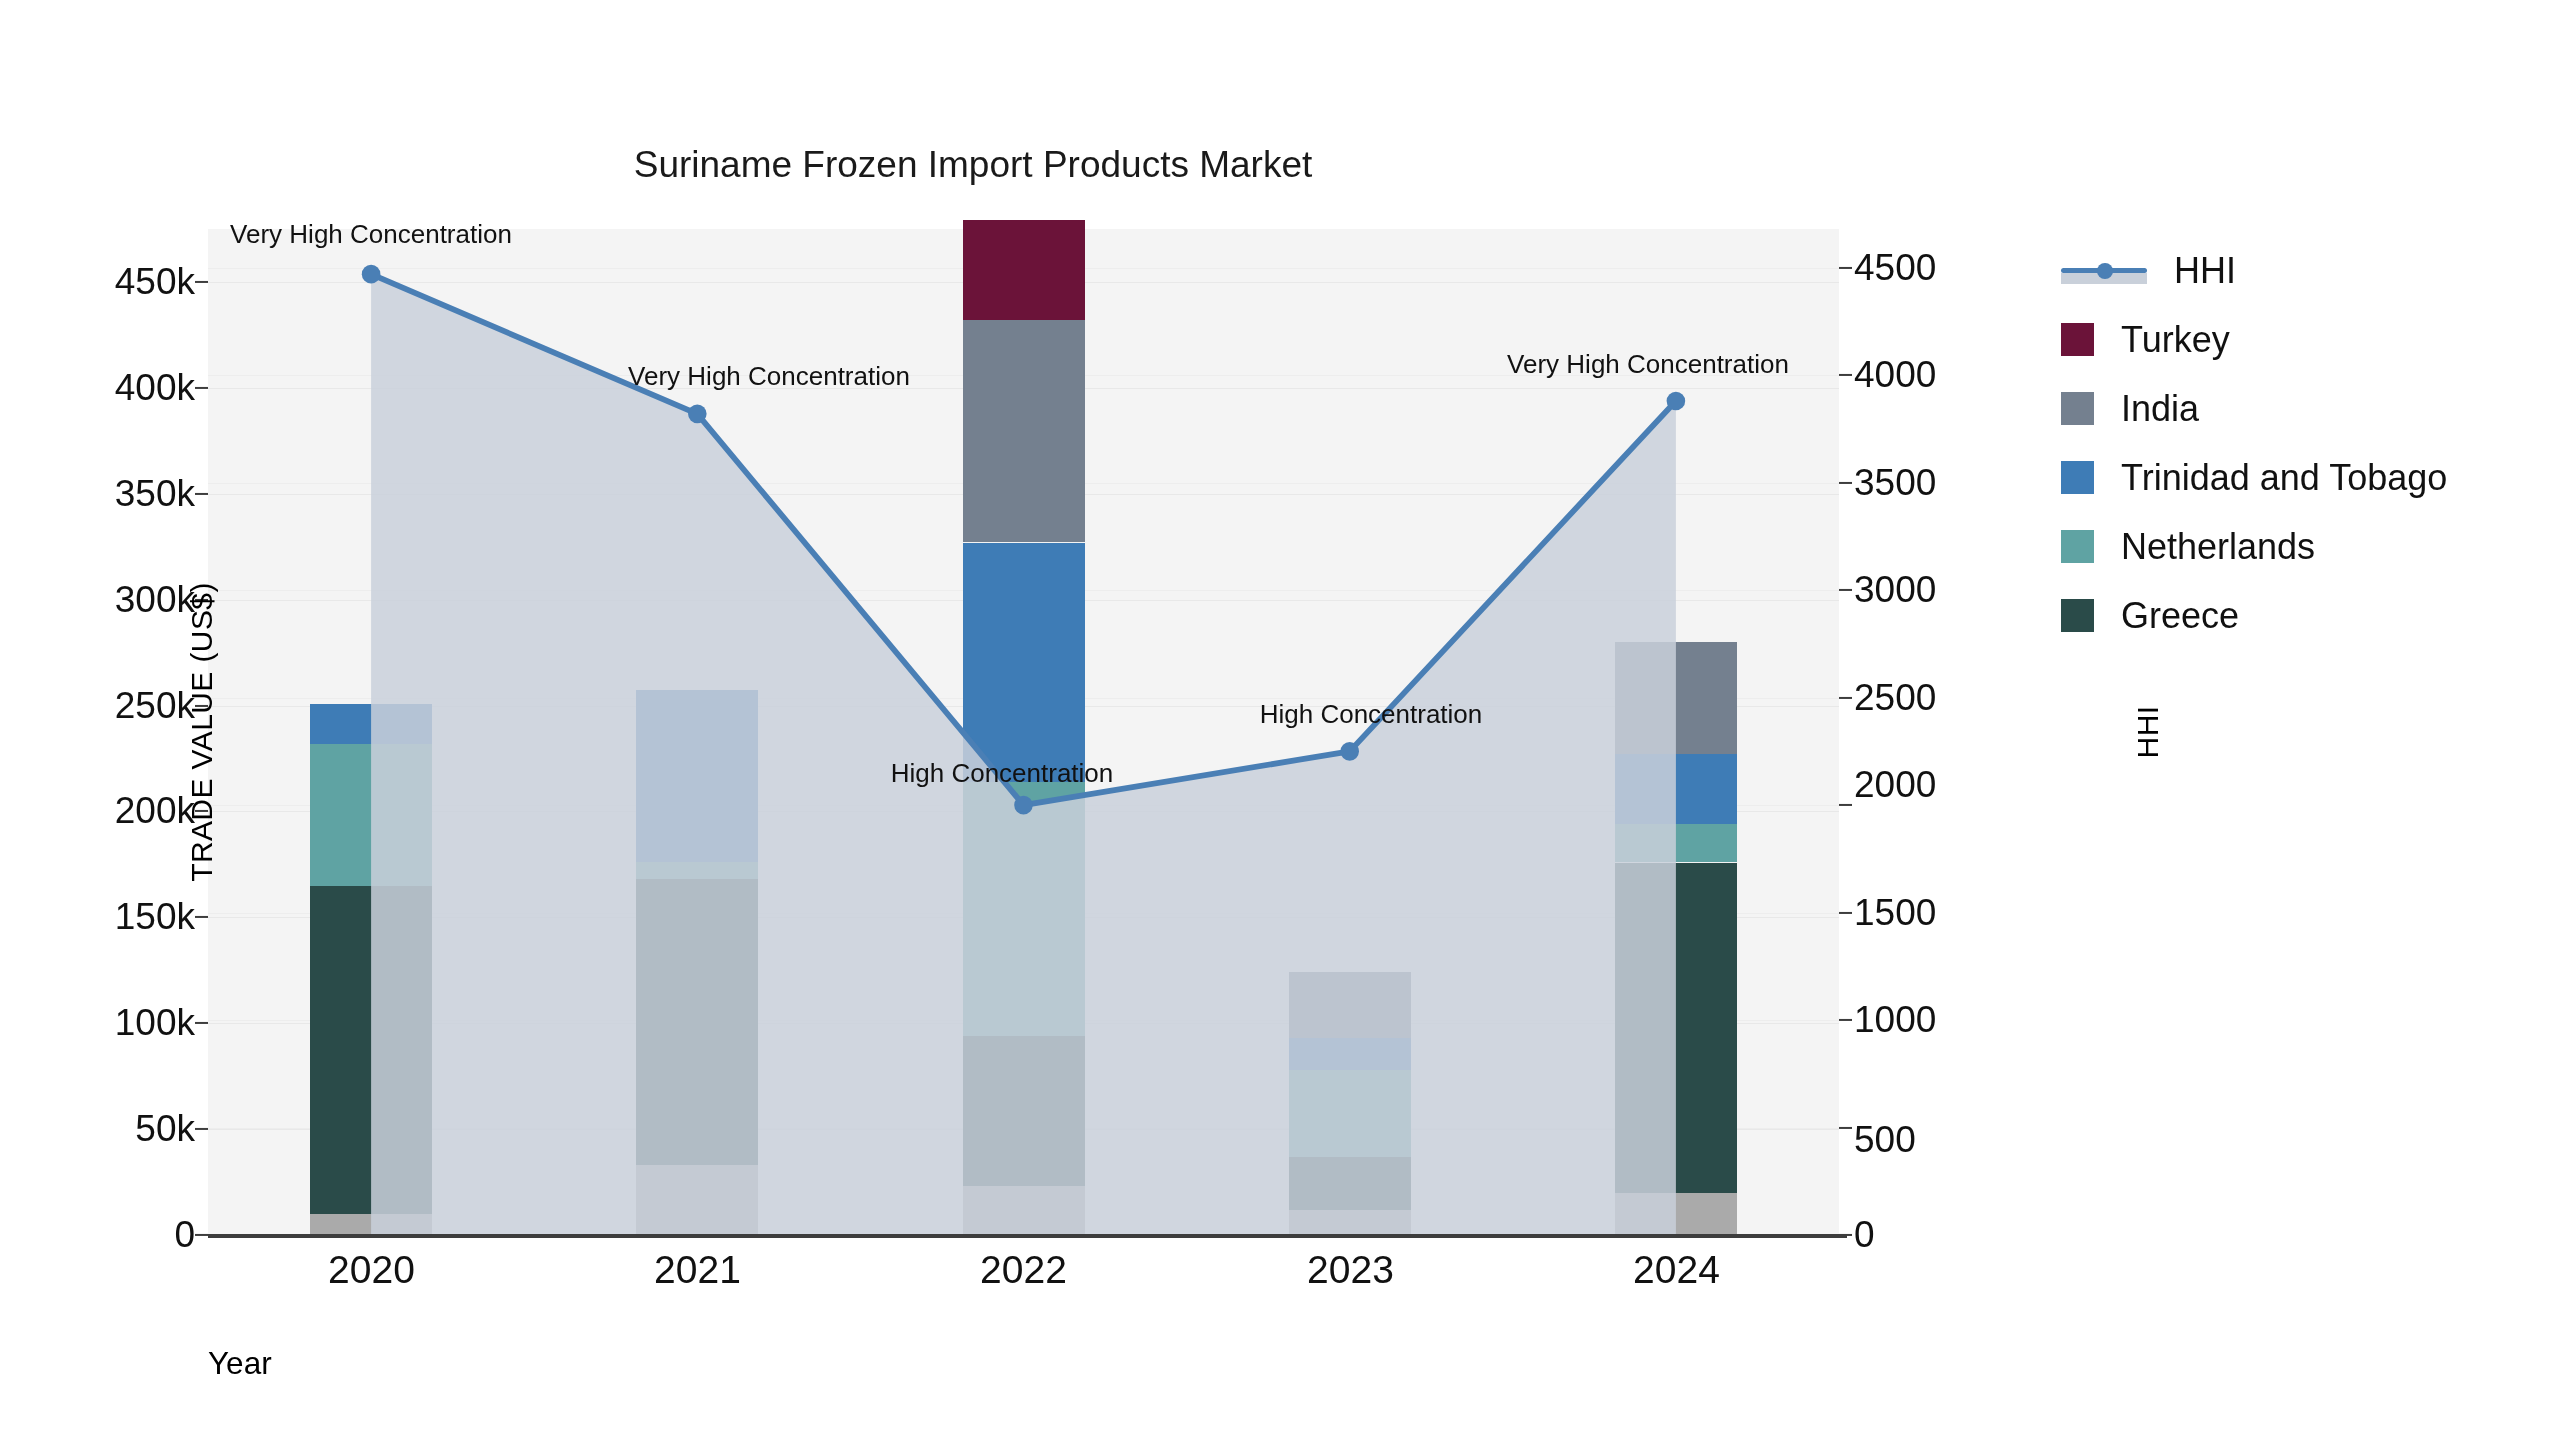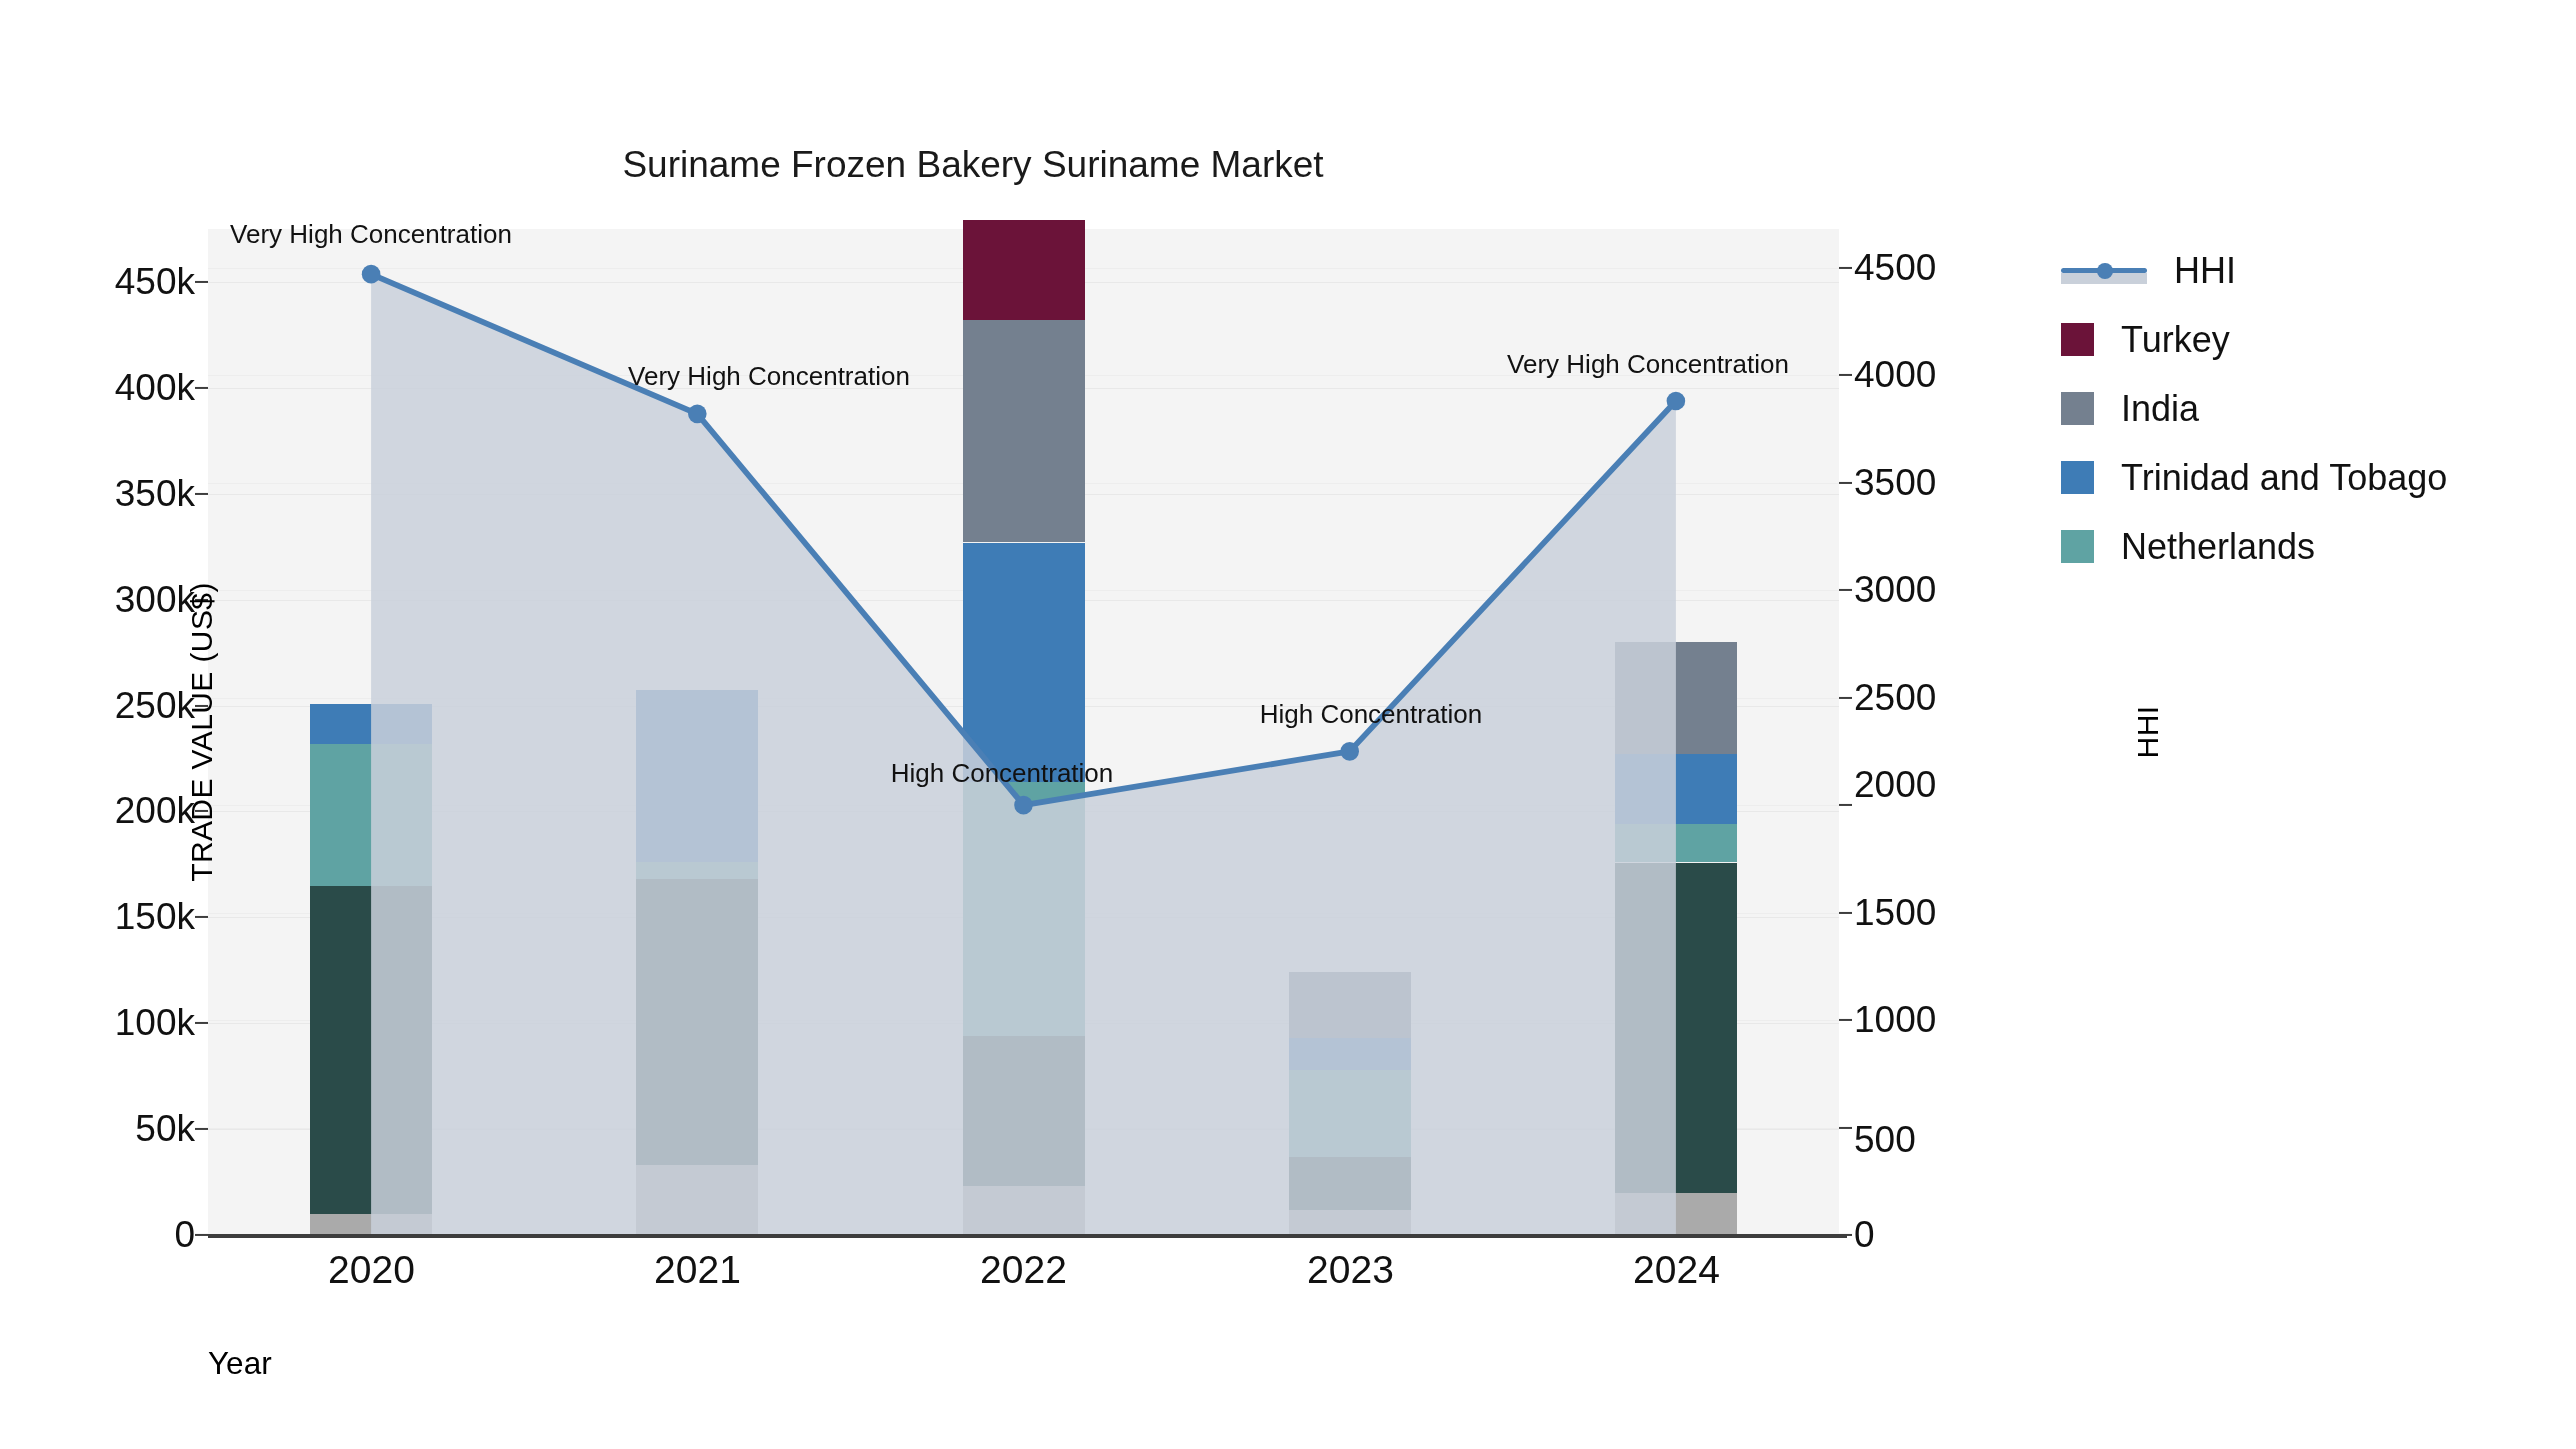--- a/index.html
+++ b/index.html
@@ -54,21 +54,21 @@
   .legend-line .lstroke{position:absolute;left:0;top:14.3px;width:86px;height:5px;background:#4a7fb5;border-radius:2.9px;}
   .legend-line .ldot{position:absolute;left:36px;top:9.3px;width:15.7px;height:15.7px;border-radius:50%;background:#4a7fb5;}
   .legend-label{font-size:36px;color:#111;white-space:nowrap;}
 </style>
 </head>
 <body>
 
 <div id="root">
 
   <div class="title">
-    <div>Suriname Frozen Bakery Suriname Market</div>
+    <div>Suriname Frozen Import Products Market</div>
     <div>Import Shipment by Countries (Top 5) &amp; Competition (HHI)</div>
   </div>
 
   <div class="plot" id="plot">
     <div id="gridlines">
         <div class="gridline" style="top: 1006px;"></div>
         <div class="gridline" style="top: 900px;"></div>
         <div class="gridline" style="top: 794px;"></div>
         <div class="gridline" style="top: 688px;"></div>
         <div class="gridline" style="top: 582px;"></div>
@@ -216,16 +216,20 @@
         <span class="legend-label">India</span>
       </div>
       <div class="legend-row">
         <span class="swatch" style="background: rgb(62, 124, 182);"></span>
         <span class="legend-label">Trinidad and Tobago</span>
       </div>
       <div class="legend-row">
         <span class="swatch" style="background: rgb(95, 163, 163);"></span>
         <span class="legend-label">Netherlands</span>
       </div>
+      <div class="legend-row">
+        <span class="swatch" style="background: rgb(42, 75, 73);"></span>
+        <span class="legend-label">Greece</span>
+      </div>
     </div>
 
 </div>
 
 
 </body></html>

